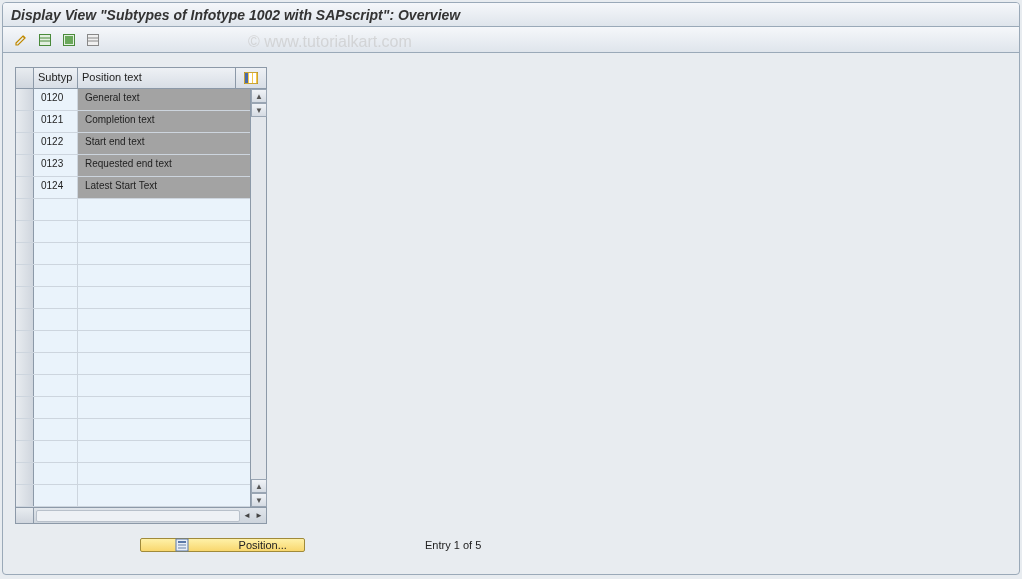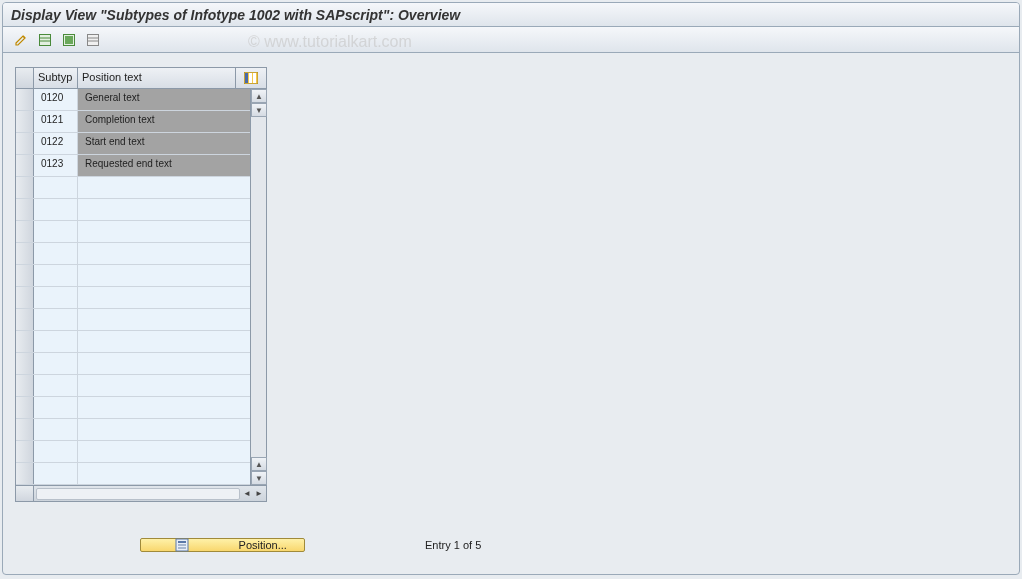--- a/index.html
+++ b/index.html
@@ -289,20 +289,25 @@
           <div class="trow">
             <div class="row-selector"></div>
             <div class="tcell col-subtyp">0122</div>
             <div class="tcell col-text">Start end text</div>
           </div>
           <div class="trow">
             <div class="row-selector"></div>
             <div class="tcell col-subtyp">0123</div>
             <div class="tcell col-text">Requested end text</div>
           </div>
+          <div class="trow">
+            <div class="row-selector"></div>
+            <div class="tcell col-subtyp">0124</div>
+            <div class="tcell col-text">Latest Start Text</div>
+          </div>
           <div class="trow empty">
             <div class="row-selector"></div>
             <div class="tcell col-subtyp"></div>
             <div class="tcell col-text"></div>
           </div>
           <div class="trow empty">
             <div class="row-selector"></div>
             <div class="tcell col-subtyp"></div>
             <div class="tcell col-text"></div>
           </div>

